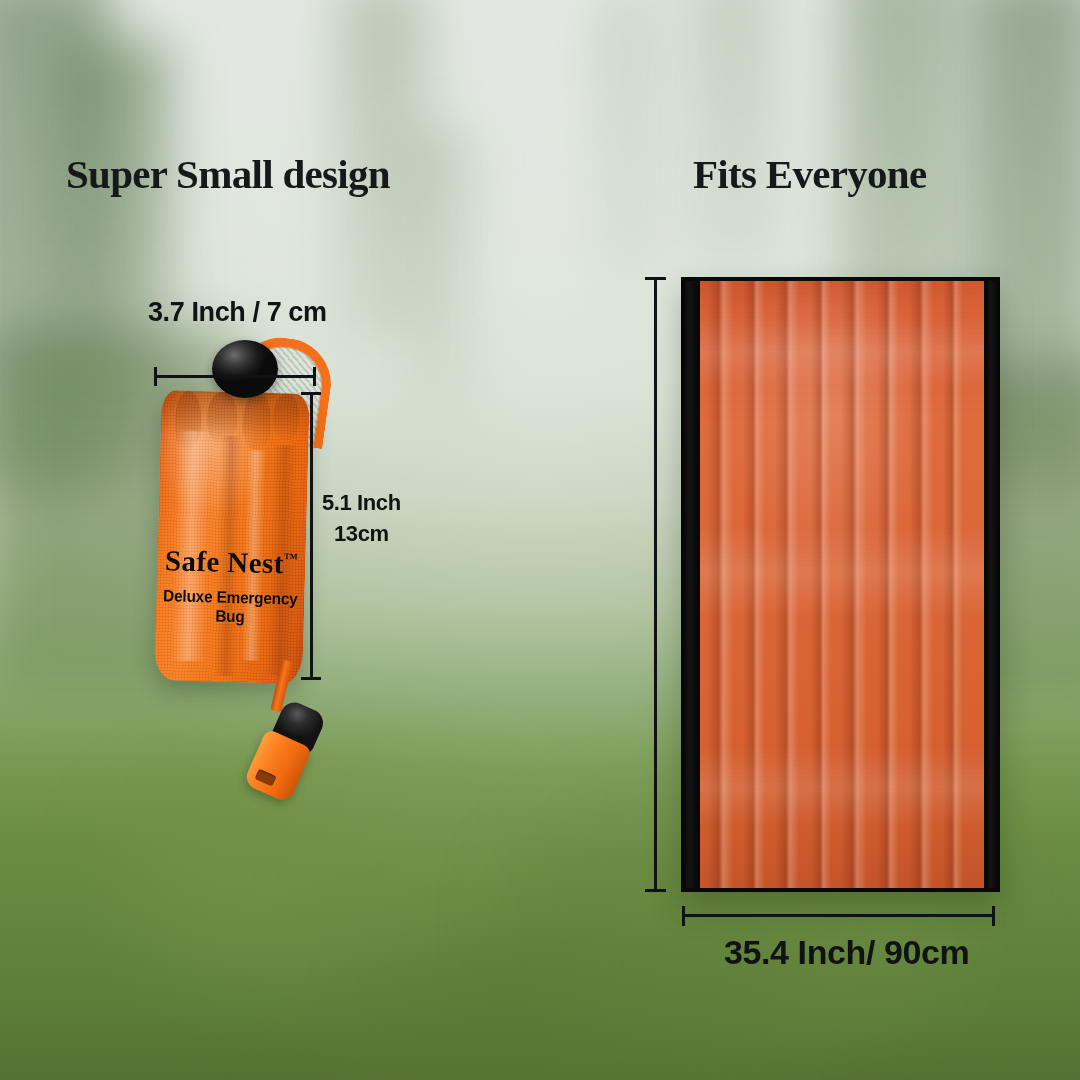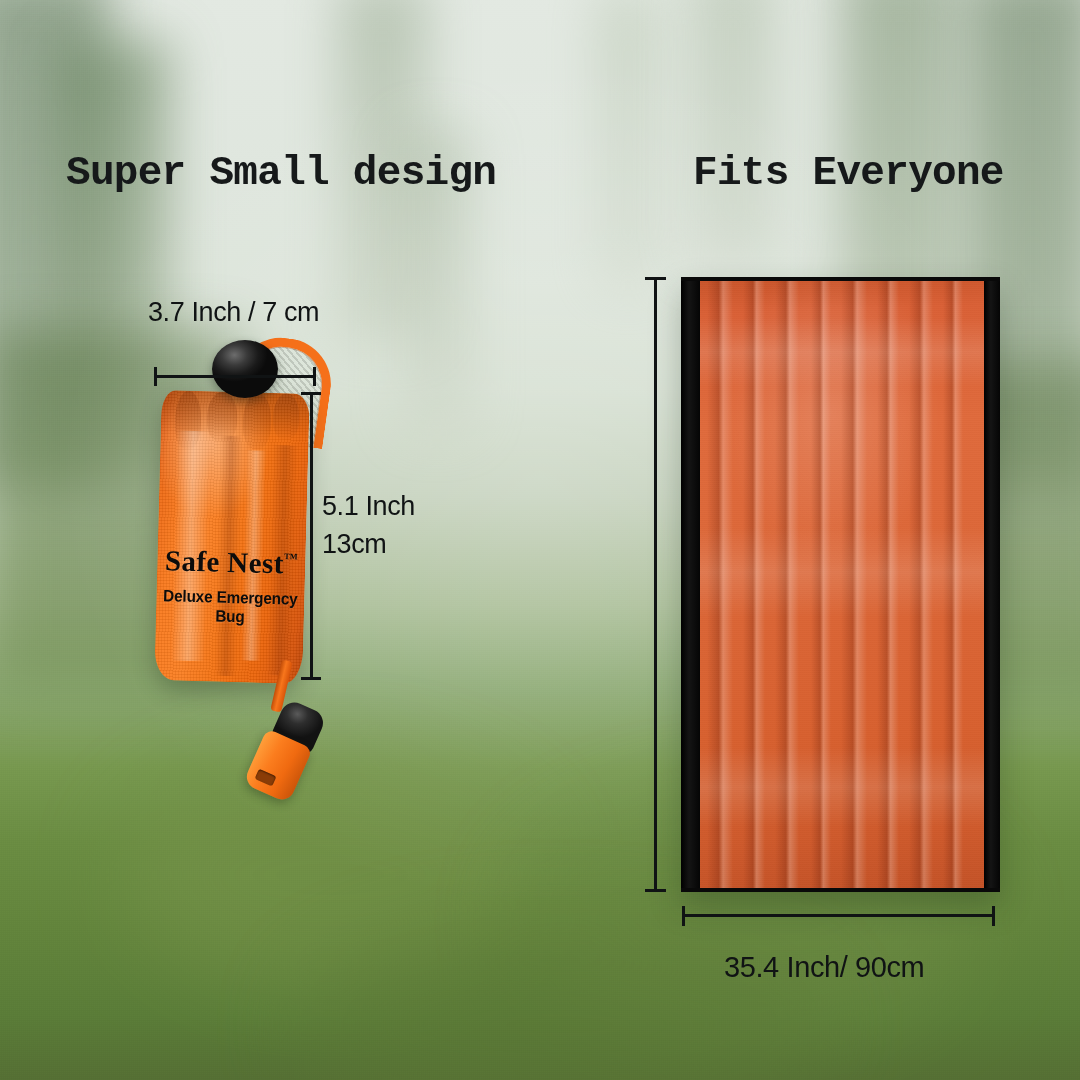--- a/index.html
+++ b/index.html
@@ -52,39 +52,39 @@
   }
 
   
   .heading{
     position:absolute;
     color:#16191a;
     font-weight:700;
     font-size:41px;
     letter-spacing:-.7px;
     white-space:nowrap;
-    font-family:Liberation Mono, monospace;
+    font-family:Liberation Serif, serif;
   }
   #h-left{left:66px;top:150px;}
   #h-right{left:693px;top:150px;}
 
   
   .dim-label{
     position:absolute;
     color:#101314;
-    font-weight:400;
+    font-weight:700;
     font-size:27px;
     letter-spacing:-.4px;
     white-space:nowrap;
     line-height:1.42;
   }
   #lbl-bag-w{left:148px;top:293px;font-size:27px;}
-  #lbl-bag-h{left:322px;top:487px;font-size:27px;}
+  #lbl-bag-h{left:322px;top:487px;font-size:22px;text-align:center;}
   #lbl-sb-h{left:493px;top:502px;font-size:29px;}
-  #lbl-sb-w{left:724px;top:928px;font-size:29px;margin-top:19px;}
+  #lbl-sb-w{left:724px;top:928px;font-size:34px;}
 
   
   .rule-h{position:absolute;height:3px;background:#101314;}
   .rule-v{position:absolute;width:3px;background:#101314;}
   .cap-v{position:absolute;width:3px;background:#101314;}   
   .cap-h{position:absolute;height:3px;background:#101314;}   
 
   
   #sack-group{position:absolute;left:130px;top:330px;width:230px;height:460px;}
 

